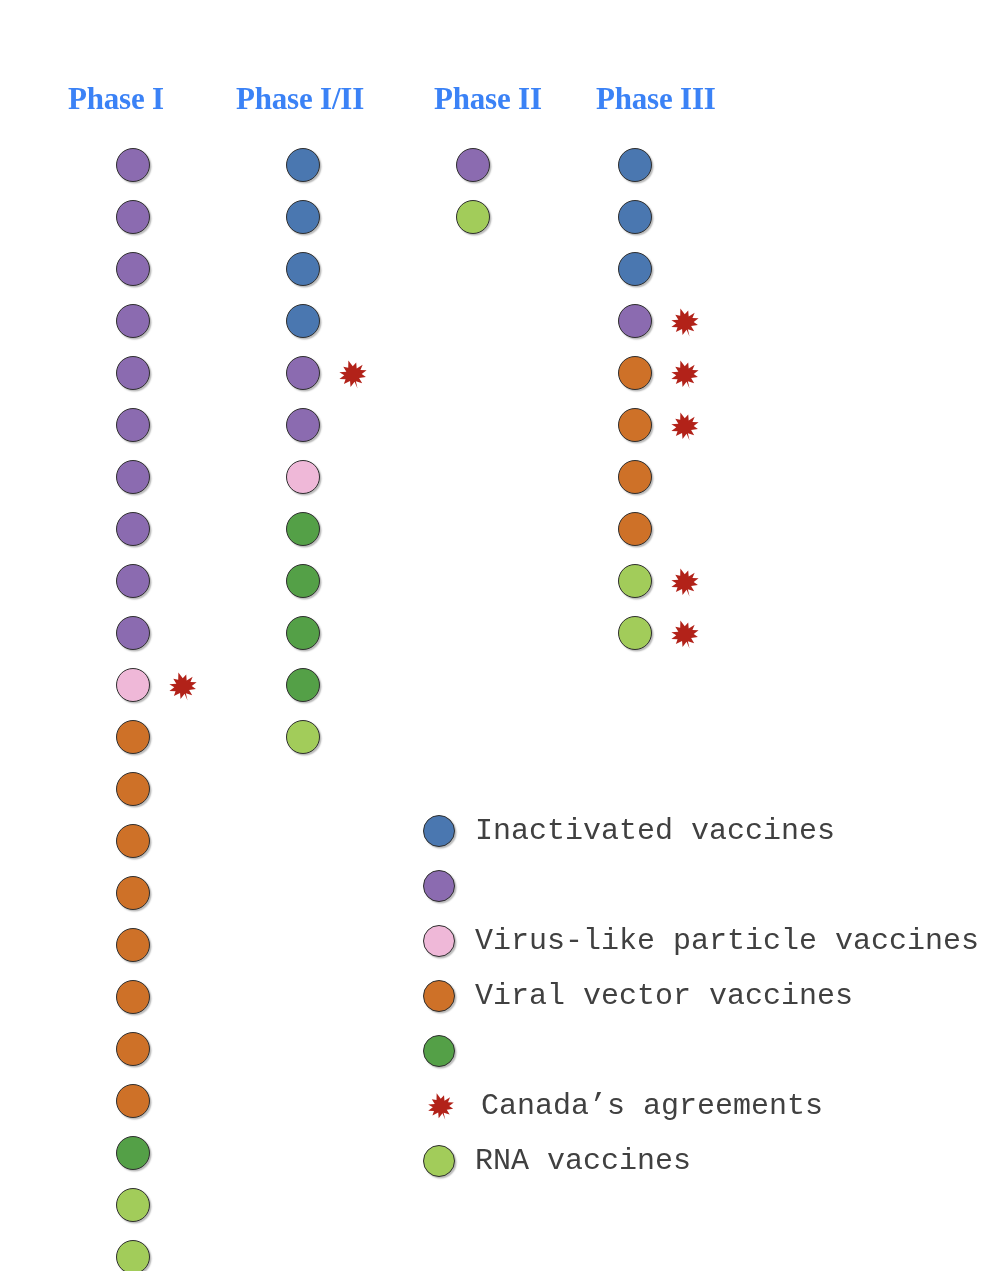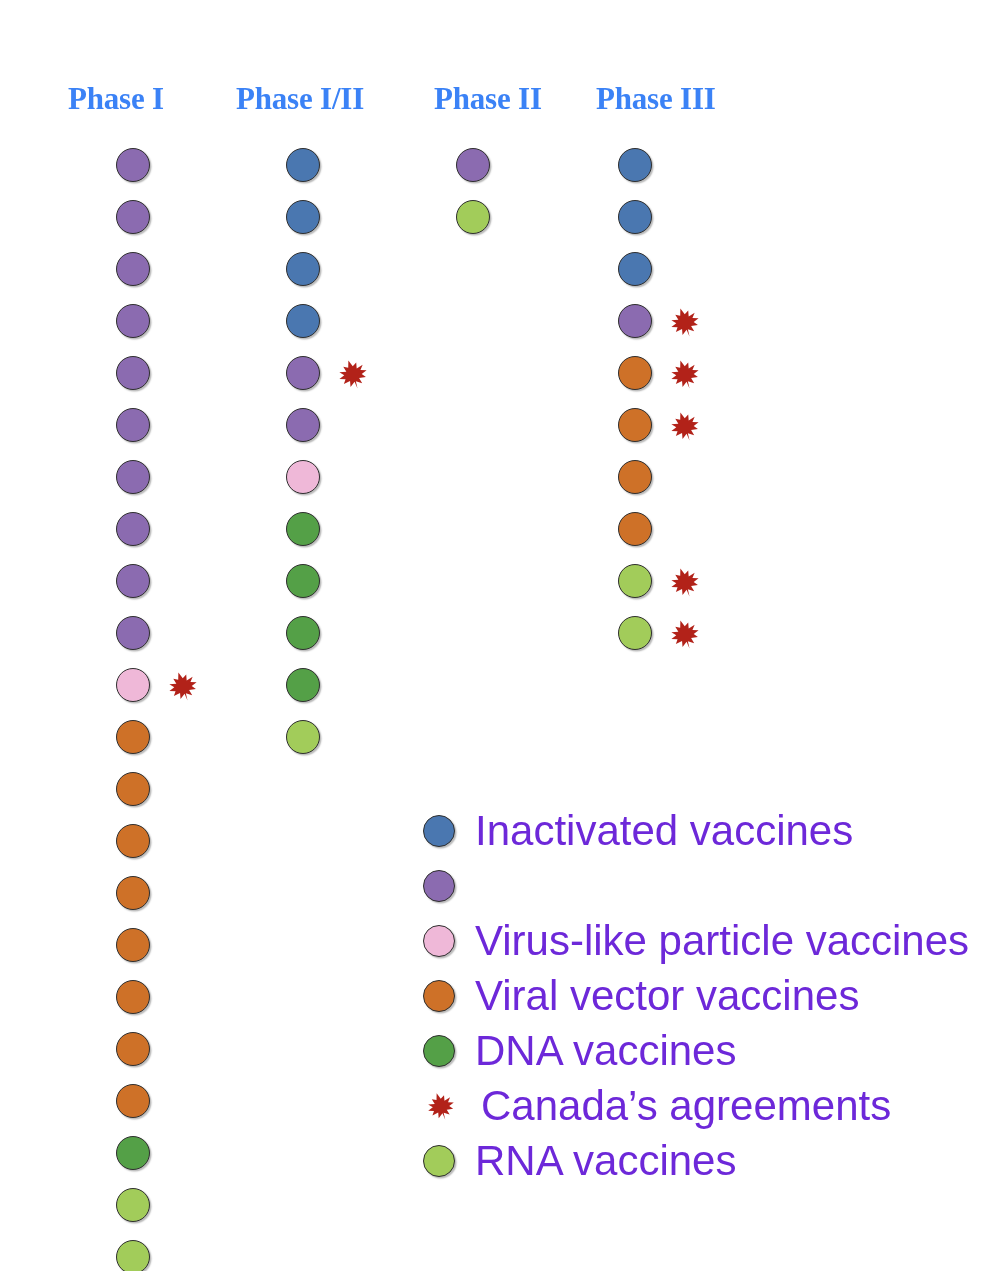--- a/index.html
+++ b/index.html
@@ -87,25 +87,25 @@
   }
   .legend-leaf {
     width: 32px;
     height: 32px;
     flex: 0 0 auto;
     position: relative;
     left: 2px;
   }
   .legend-leaf svg { display: block; width: 100%; height: 100%; }
   .legend-label {
-    font-family: Liberation Sans, sans-serif;
-    font-size: 42px;
+    font-family: Liberation Mono, monospace;
+    font-size: 30px;
     line-height: 34px;
     white-space: nowrap;
-    color: #6d28d9;
+    color: #404040;
     margin-left: 20px;
   }
   .legend-row.leaf-row .legend-label { margin-left: 26px; }
 </style>
 </head>
 <body>
 
 <div id="chart-root">
   <div id="headers">
       <div class="phase-header" style="left: 68px; top: 82px;">Phase I</div>
@@ -321,21 +321,20 @@
       <div class="legend-row">
         <div class="legend-swatch" style="background: rgb(239, 184, 216);"></div>
         <div class="legend-label">Virus-like particle vaccines</div>
       </div>
       <div class="legend-row">
         <div class="legend-swatch" style="background: rgb(206, 113, 40);"></div>
         <div class="legend-label">Viral vector vaccines</div>
       </div>
       <div class="legend-row">
         <div class="legend-swatch" style="background: rgb(84, 160, 71);"></div>
-        <div class="legend-label">DNA vaccines</div>
       </div>
       <div class="legend-row leaf-row">
         <div class="legend-leaf">
           <svg viewBox="0 0 100 100" xmlns="http://www.w3.org/2000/svg">
             <g transform="rotate(-18 50 52)">
               <path fill="#B22219" d="M50 8 L57 28 L70 21 L66 38 L86 33 L75 46 L92 52 L75 58 L84 70 L64 67 L68 84 L52 73 L50 95 L48 73 L32 84 L36 67 L16 70 L25 58 L8 52 L25 46 L14 33 L34 38 L30 21 L43 28 Z"></path>
             </g>
           </svg>
         </div>
         <div class="legend-label">Canada’s agreements</div>

